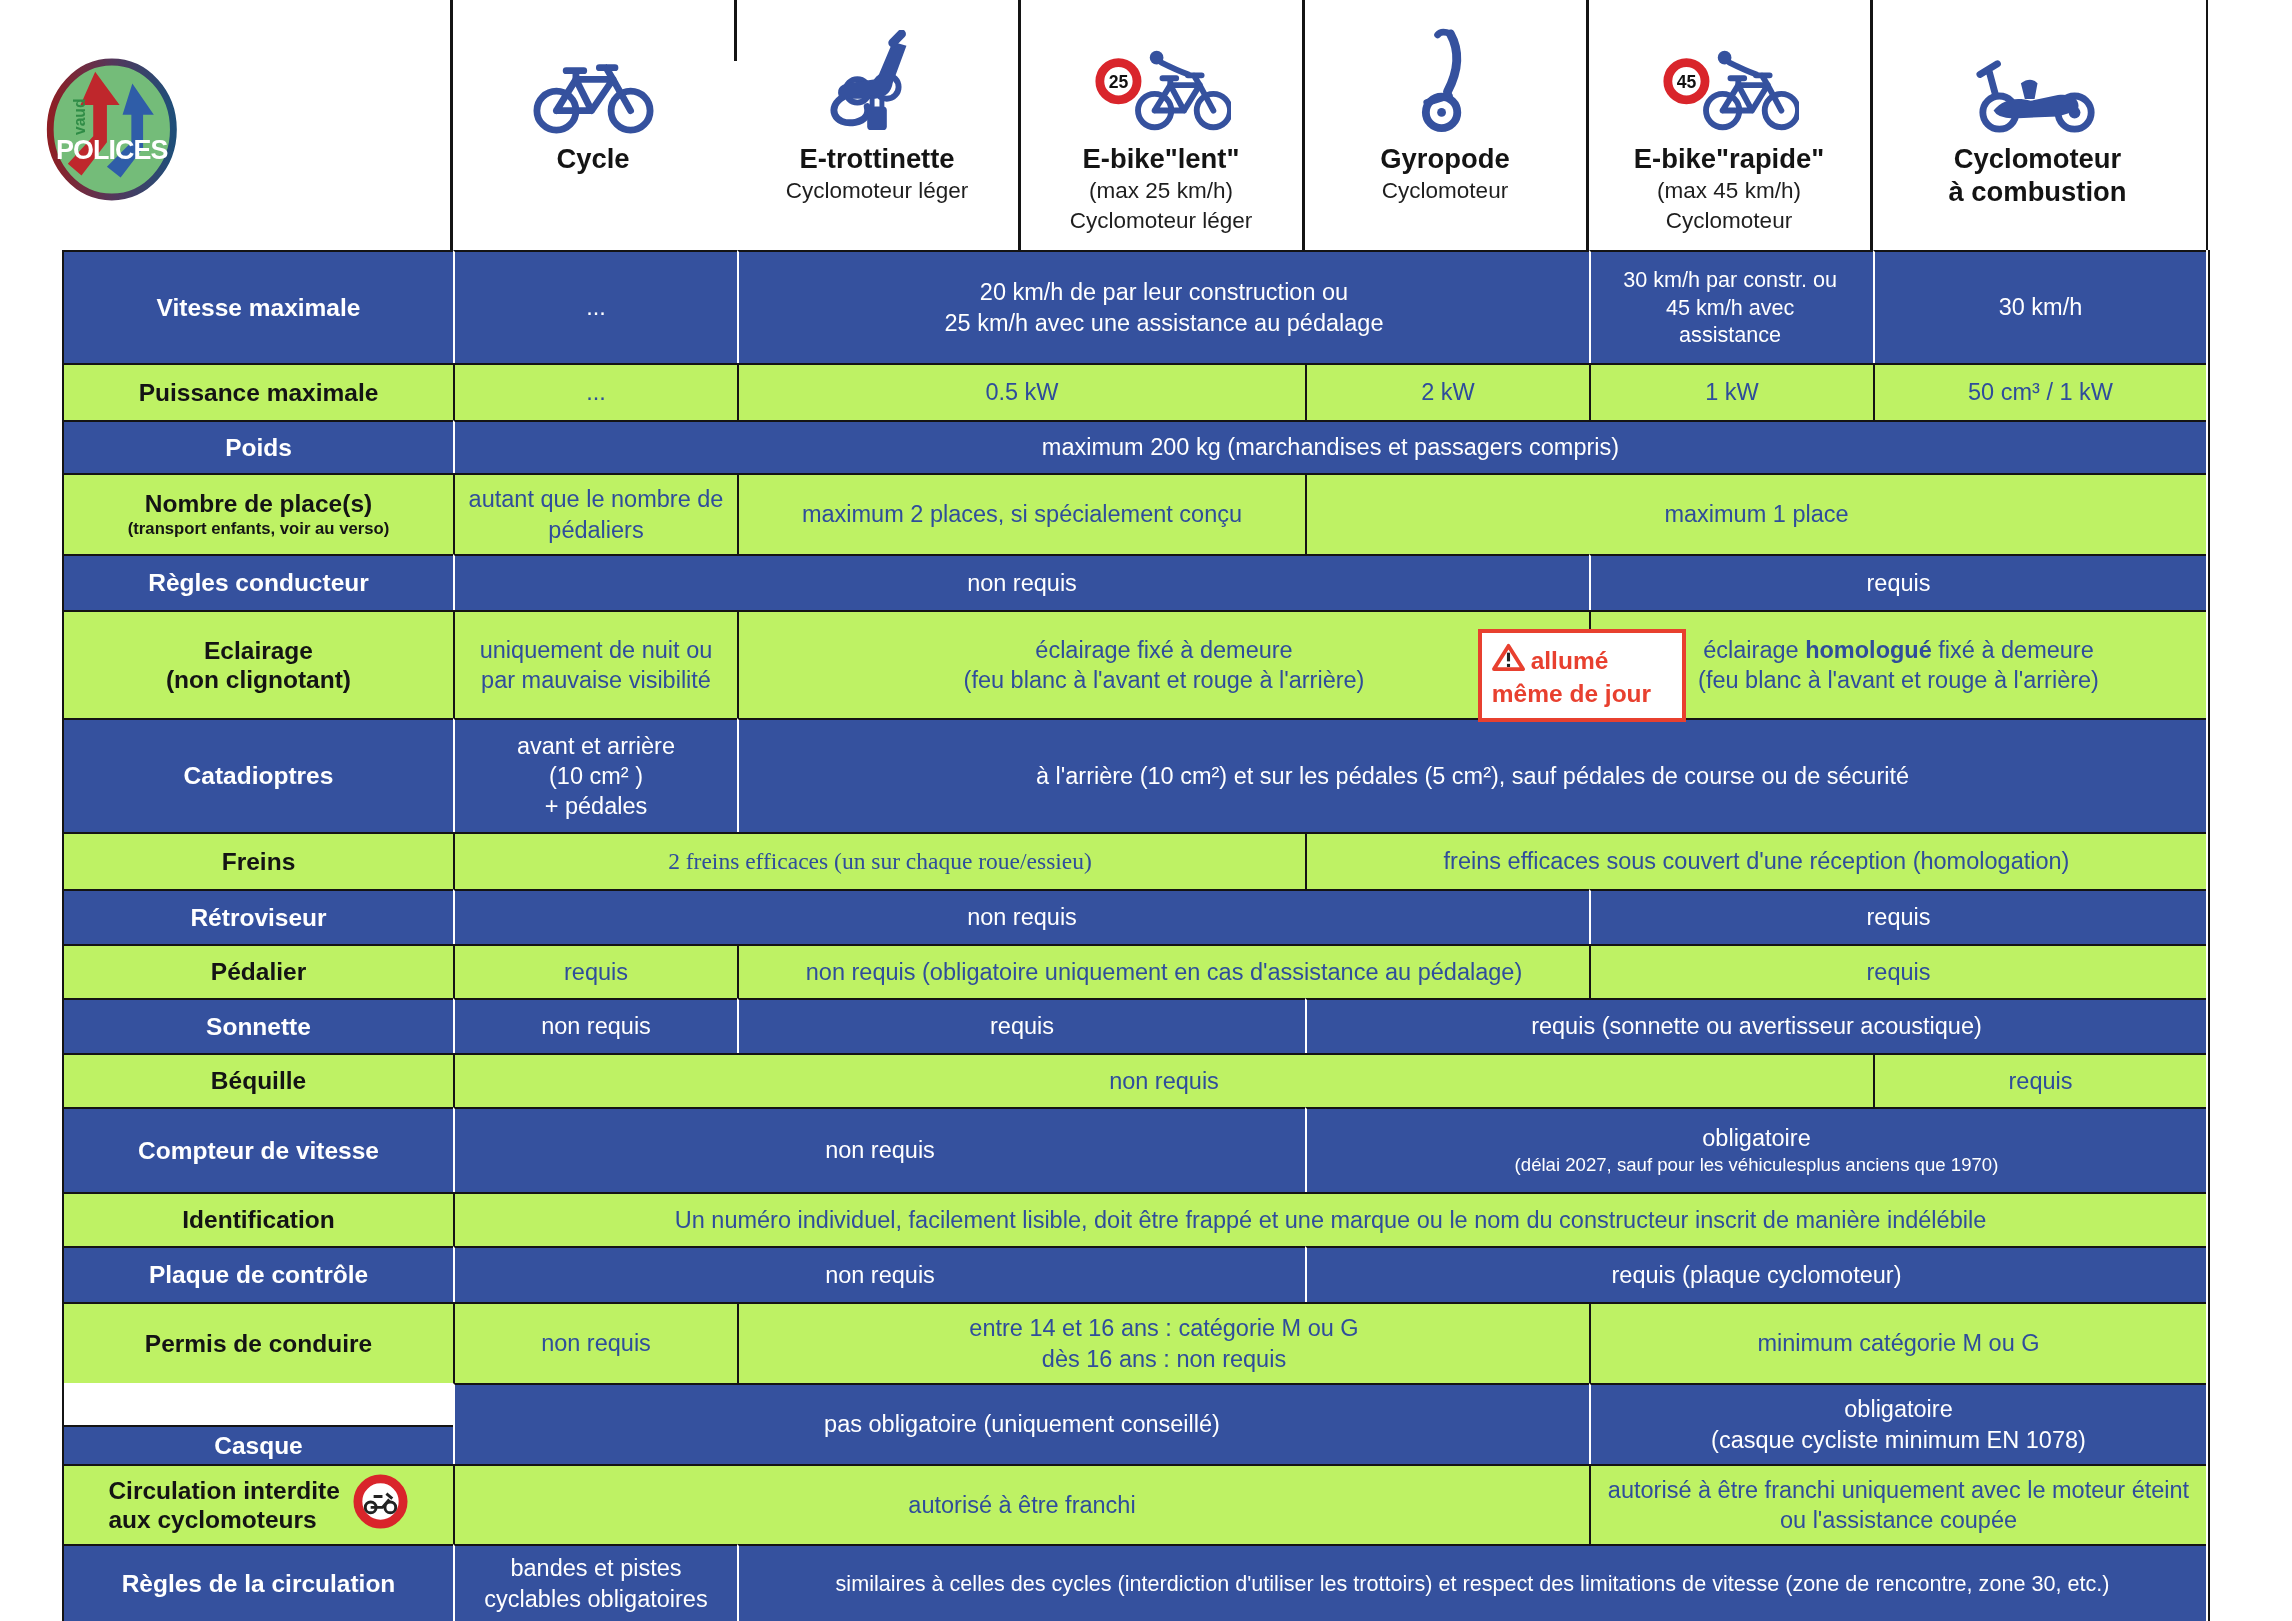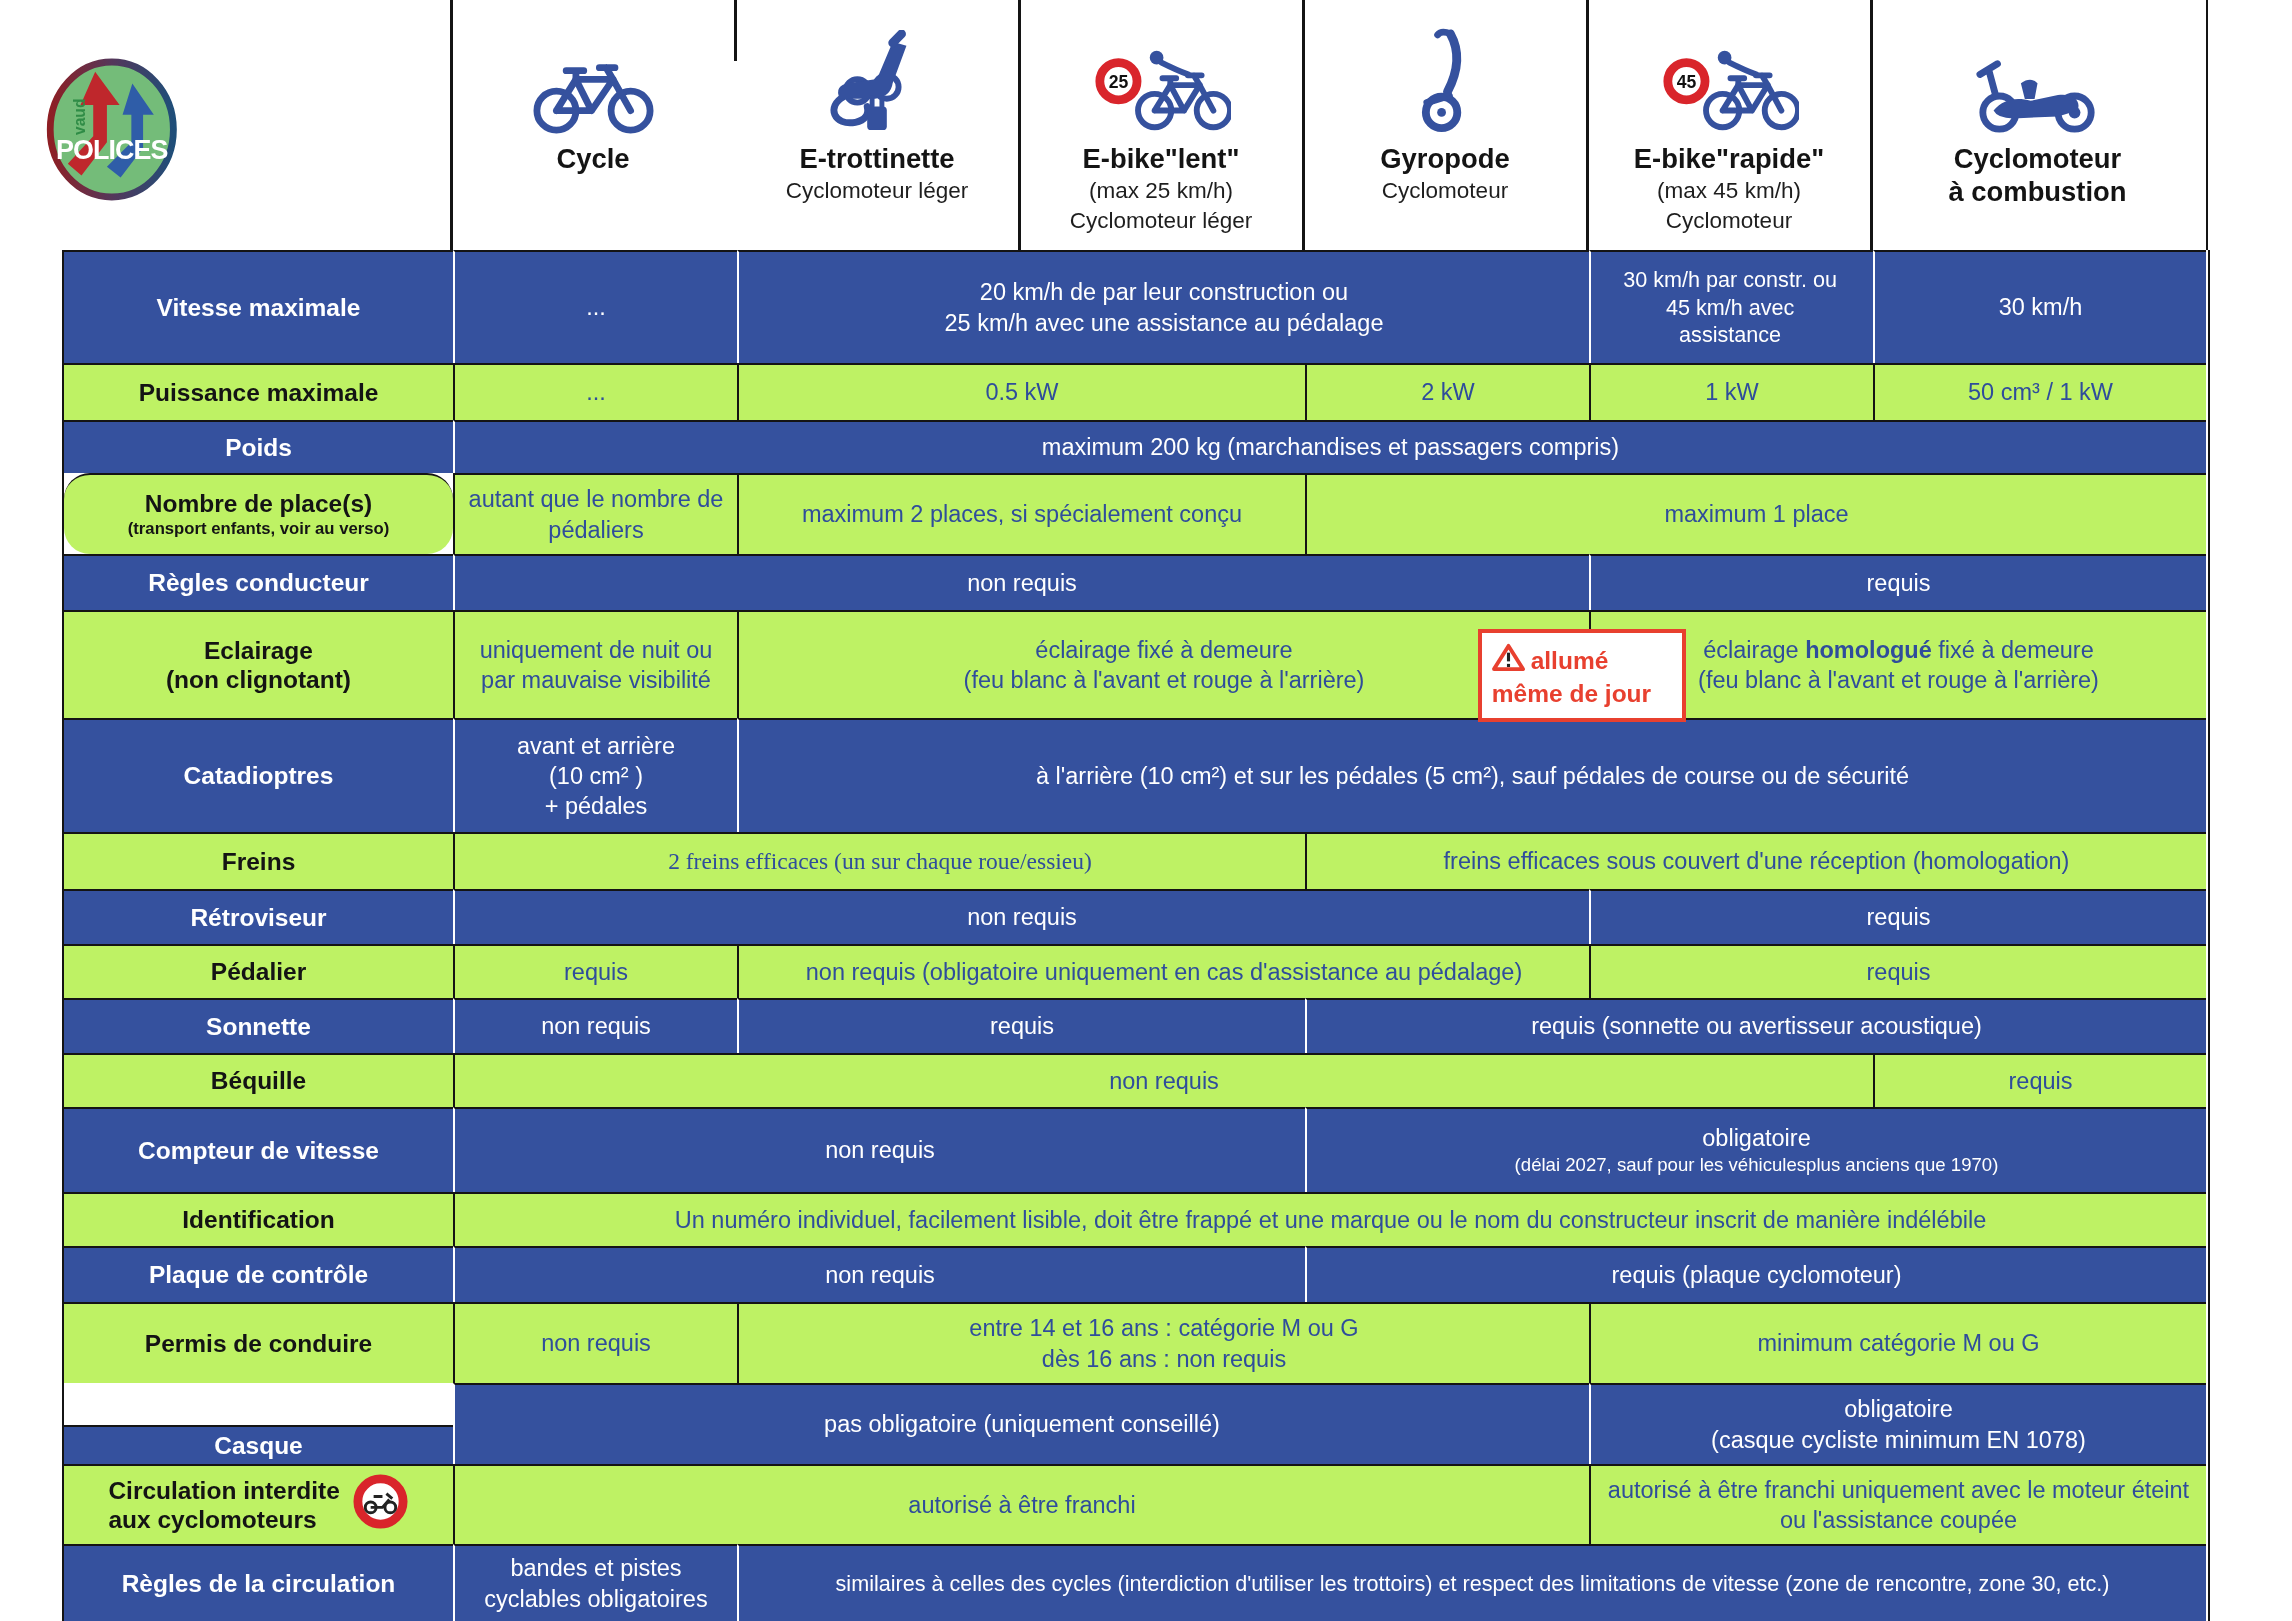--- a/index.html
+++ b/index.html
@@ -225,21 +225,21 @@
         <div>50 cm³ / 1 kW</div>
       </div>
       <div class="cell label blue" style="grid-area: 3 / 1;">
         <div class="labtxt">
           <div>Poids</div>
         </div>
       </div>
       <div class="cell val blue vsep-white" style="grid-area: 3 / 2 / auto / span 6;">
         <div>maximum 200 kg (marchandises et passagers compris)</div>
       </div>
-      <div class="cell label white" style="grid-area: 4 / 1; border-radius: 26px;">
+      <div class="cell label white" style="grid-area: 4 / 1;">
         <div class="labtxt">
           <div>Nombre de place(s)</div>
           <div class="sublabel">(transport enfants, voir au verso)</div>
         </div>
       </div>
       <div class="cell val white vsep-black" style="grid-area: 4 / 2 / auto / span 1;">
         <div>autant que le nombre de pédaliers</div>
       </div>
       <div class="cell val white vsep-black" style="grid-area: 4 / 3 / auto / span 2;">
         <div>maximum 2 places, si spécialement conçu</div>

